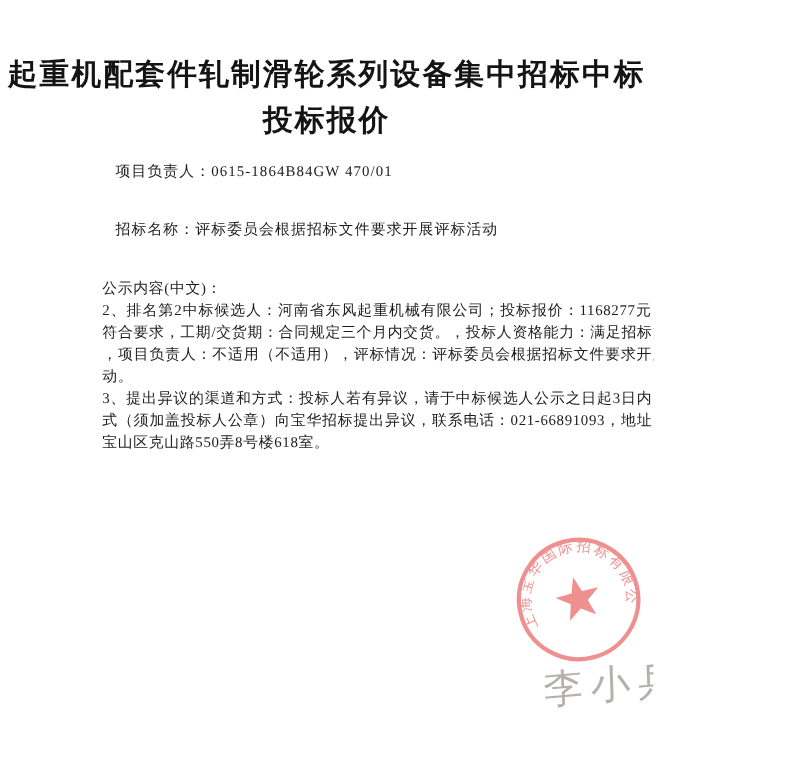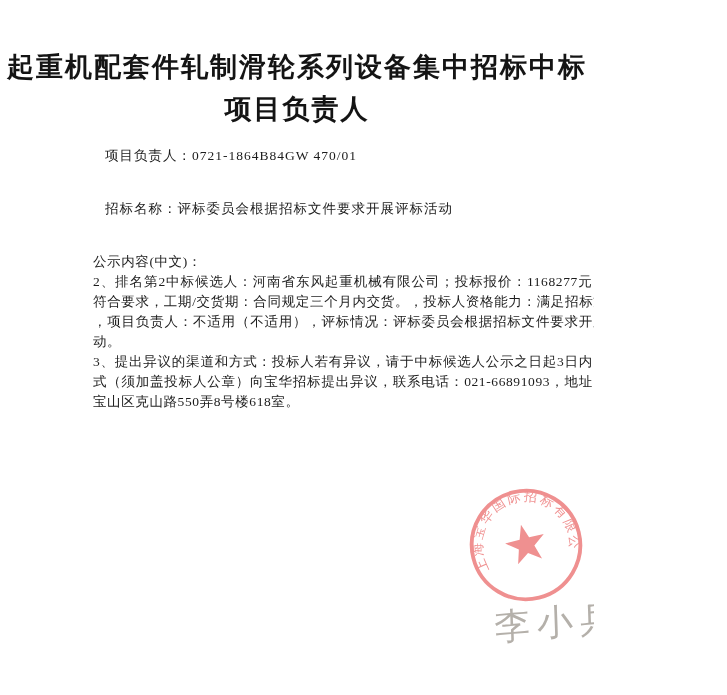--- a/index.html
+++ b/index.html
@@ -78,25 +78,25 @@
     white-space: nowrap;
   }
 </style>
 </head>
 <body>
 
 <div class="page">
 
   <div class="doc-title">
     <div>起重机配套件轧制滑轮系列设备集中招标中标</div>
-    <div>项目负责人</div>
+    <div>投标报价</div>
   </div>
 
   <div class="meta-line bid-no">
-    <span>项目负责人：</span><span>0721-1864B84GW 470/01</span>
+    <span>项目负责人：</span><span>0615-1864B84GW 470/01</span>
   </div>
 
   <div class="meta-line bid-name">
     <span>招标名称：</span><span>评标委员会根据招标文件要求开展评标活动</span>
   </div>
 
   <div class="content">
     <p>公示内容(中文)：</p>
     <p>2、排名第2中标候选人：河南省东风起重机械有限公司；投标报价：1168277元，质量：符合要求，工期/交货期：合同规定三个月内交货。，投标人资格能力：满足招标文件要求，项目负责人：不适用（不适用），评标情况：评标委员会根据招标文件要求开展评标活动。</p>
     <p>3、提出异议的渠道和方式：投标人若有异议，请于中标候选人公示之日起3日内以书面形式（须加盖投标人公章）向宝华招标提出异议，联系电话：021-66891093，地址：上海市宝山区克山路550弄8号楼618室。</p>

